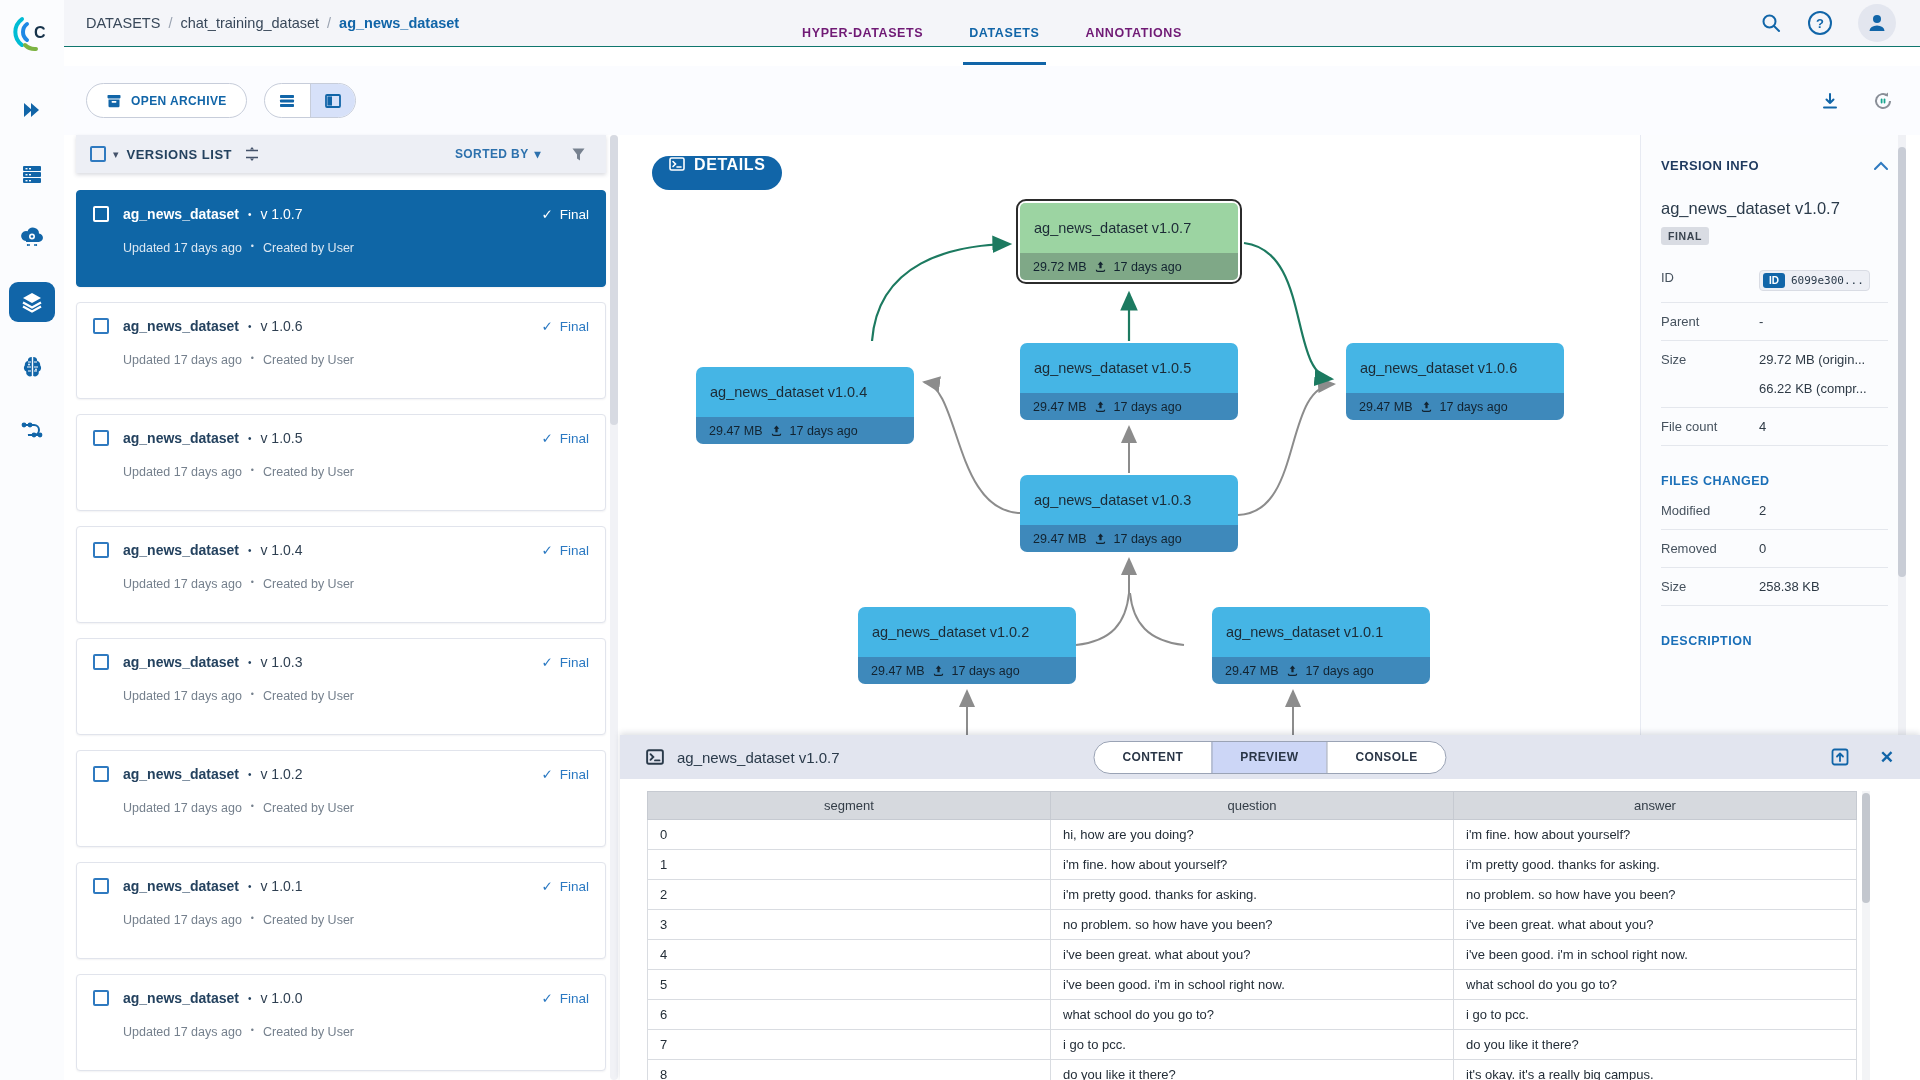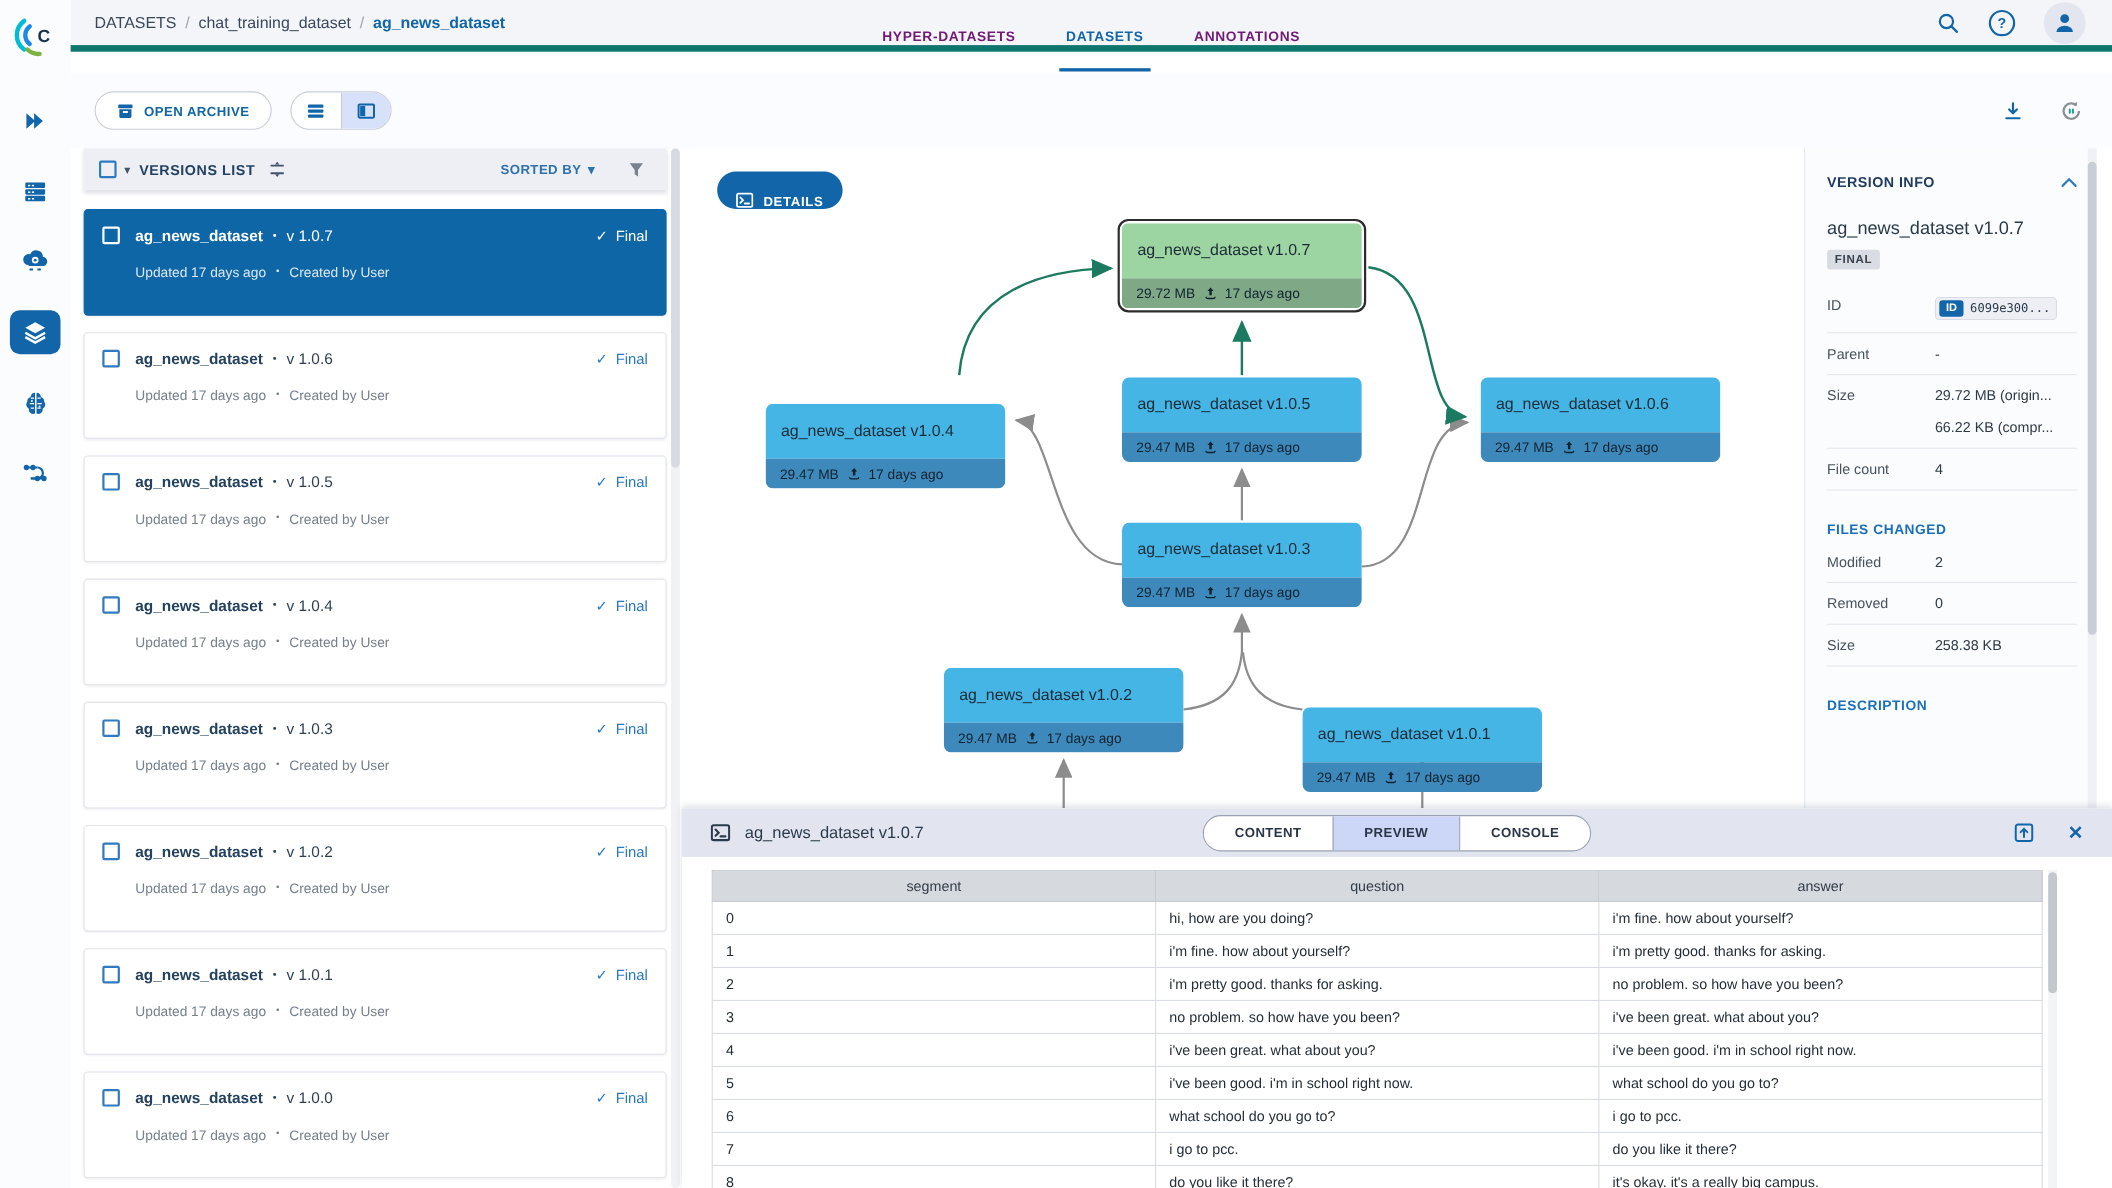--- a/index.html
+++ b/index.html
@@ -7,21 +7,21 @@
 
   
   #rail { position:absolute; left:0; top:0; width:64px; height:1080px; background:#fbfcfe; z-index:30; }
   #logo { width:64px; height:64px; display:grid; place-items:center; }
   .rail-items { display:flex; flex-direction:column; align-items:center; gap:24px; padding-top:26px; }
   .rail-item { width:46px; height:40px; display:grid; place-items:center; border-radius:9px; color:#1165a8; }
   .rail-item.active { background:#1165a8; color:#fff; }
   .rail-item svg { display:block; }
 
   
-  #header { position:absolute; left:64px; top:0; right:0; height:47px; background:#f4f5f9; border-bottom:6px solid #0f766e; display:flex; align-items:center; }
+  #header { position:absolute; left:64px; top:0; right:0; height:47px; background:#f4f5f9; border-bottom:1px solid #0f766e; display:flex; align-items:center; }
   #breadcrumb { padding-left:22px; font-size:14.5px; color:#39485a; display:flex; gap:8px; align-items:center; white-space:nowrap; }
   #breadcrumb .sep { color:#9aa3b1; }
   #breadcrumb .current { color:#1165a8; font-weight:bold; }
   #top-tabs { position:absolute; left:0; right:0; top:0; height:65px; display:flex; justify-content:center; gap:46px; pointer-events:none; }
   .top-tab { pointer-events:auto; position:relative; display:flex; align-items:center; font-size:12.5px; font-weight:bold; letter-spacing:.6px; color:#701a75; cursor:pointer; }
   .top-tab.active { color:#1165a8; }
   .top-tab.active::after { content:""; position:absolute; left:-6px; right:-6px; bottom:0; height:3px; background:#1165a8; }
   #header-icons { margin-left:auto; display:flex; align-items:center; gap:26px; padding-right:24px; }
   .hicon { display:grid; place-items:center; cursor:pointer; }
   #avatar { width:38px; height:38px; border-radius:50%; background:#e3e6ef; display:grid; place-items:center; }
@@ -56,21 +56,21 @@
   .v-card .row2 .dot2 { font-size:9px; }
   .v-card.sel { background:#0f66a6; border-color:#0f66a6; }
   .v-card.sel .cb { border-color:#fff; }
   .v-card.sel .name, .v-card.sel .dot, .v-card.sel .ver, .v-card.sel .status { color:#fff; }
   .v-card.sel .row2 { color:#dbe7f2; }
   #vl-scroll { position:absolute; left:534px; top:0; width:8px; bottom:0; background:#f1f2f6; border-radius:4px; }
   #vl-thumb { position:absolute; left:0; top:0; width:8px; height:290px; background:#d7dae2; border-radius:4px; cursor:pointer; }
 
   
   #graph { position:absolute; left:620px; top:135px; width:1300px; height:600px; background:#fff; overflow:hidden; }
-  #details-btn { position:absolute; left:32px; top:21px; z-index:5; height:34px; background:#1165a8; color:#fff; border-radius:17px; font-size:12px; font-weight:bold; letter-spacing:.6px; display:flex; align-items:flex-end; gap:9px; padding:0 17px; cursor:pointer; }
+  #details-btn { position:absolute; left:32px; top:21px; z-index:5; height:34px; background:#1165a8; color:#fff; border-radius:17px; font-size:16px; font-weight:bold; letter-spacing:.6px; display:flex; align-items:flex-start; gap:9px; padding:0 17px; cursor:pointer; }
   #edges { position:absolute; left:0; top:0; }
   .eg { fill:none; stroke:#1c7a60; stroke-width:2.2; }
   .en { fill:none; stroke:#8c8c8c; stroke-width:2; }
   .gnode { position:absolute; width:218px; border-radius:7px; overflow:hidden; cursor:pointer; font-size:14.5px; }
   .gnode .t { height:50px; background:#45b5e5; color:#1c2b36; display:flex; align-items:center; padding:0 14px; }
   .gnode .m { height:27px; background:#3e89bb; color:#122330; font-size:12.5px; display:flex; align-items:center; gap:7px; padding:12px 13px; }
   .gnode.sel { width:226px; border:2px solid #2b2b2b; background:#fff; padding:2px; border-radius:10px; overflow:hidden; }
   .gnode.sel .inner { border-radius:5px; overflow:hidden; }
   .gnode.sel .t { background:#9cd4a2; }
   .gnode.sel .m { background:#7fa887; }
@@ -532,21 +532,21 @@
         <span>29.47 MB</span>
         <svg width="13" height="13" viewBox="0 0 14 14">
               <path d="M7 1.5 L10 5 H8.2 V9 H5.8 V5 H4 Z" fill="currentColor"></path>
               <path d="M2.5 10.5 Q2.5 12.2 4.2 12.2 H9.8 Q11.5 12.2 11.5 10.5" stroke="currentColor" fill="none" stroke-width="1.3"></path>
             </svg>
         <span>17 days ago</span>
       </div>
     </div>
   </div>
 
-  <div class="gnode" style="left: 564px; top: 472px; margin-top: 36px;">
+  <div class="gnode" style="left: 592px; top: 472px;">
     <div class="inner">
       <div class="t">ag_news_dataset v1.0.1</div>
       <div class="m">
         <span>29.47 MB</span>
         <svg width="13" height="13" viewBox="0 0 14 14">
               <path d="M7 1.5 L10 5 H8.2 V9 H5.8 V5 H4 Z" fill="currentColor"></path>
               <path d="M2.5 10.5 Q2.5 12.2 4.2 12.2 H9.8 Q11.5 12.2 11.5 10.5" stroke="currentColor" fill="none" stroke-width="1.3"></path>
             </svg>
         <span>17 days ago</span>
       </div>

